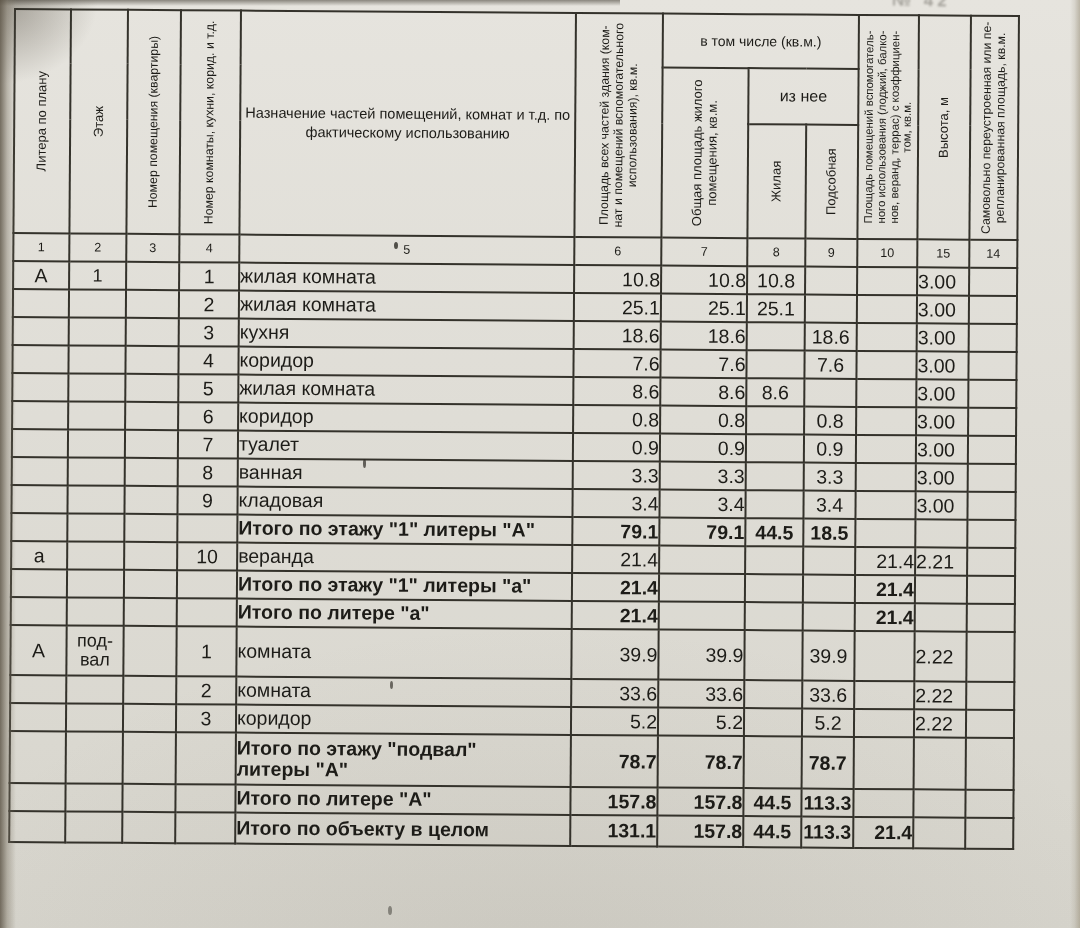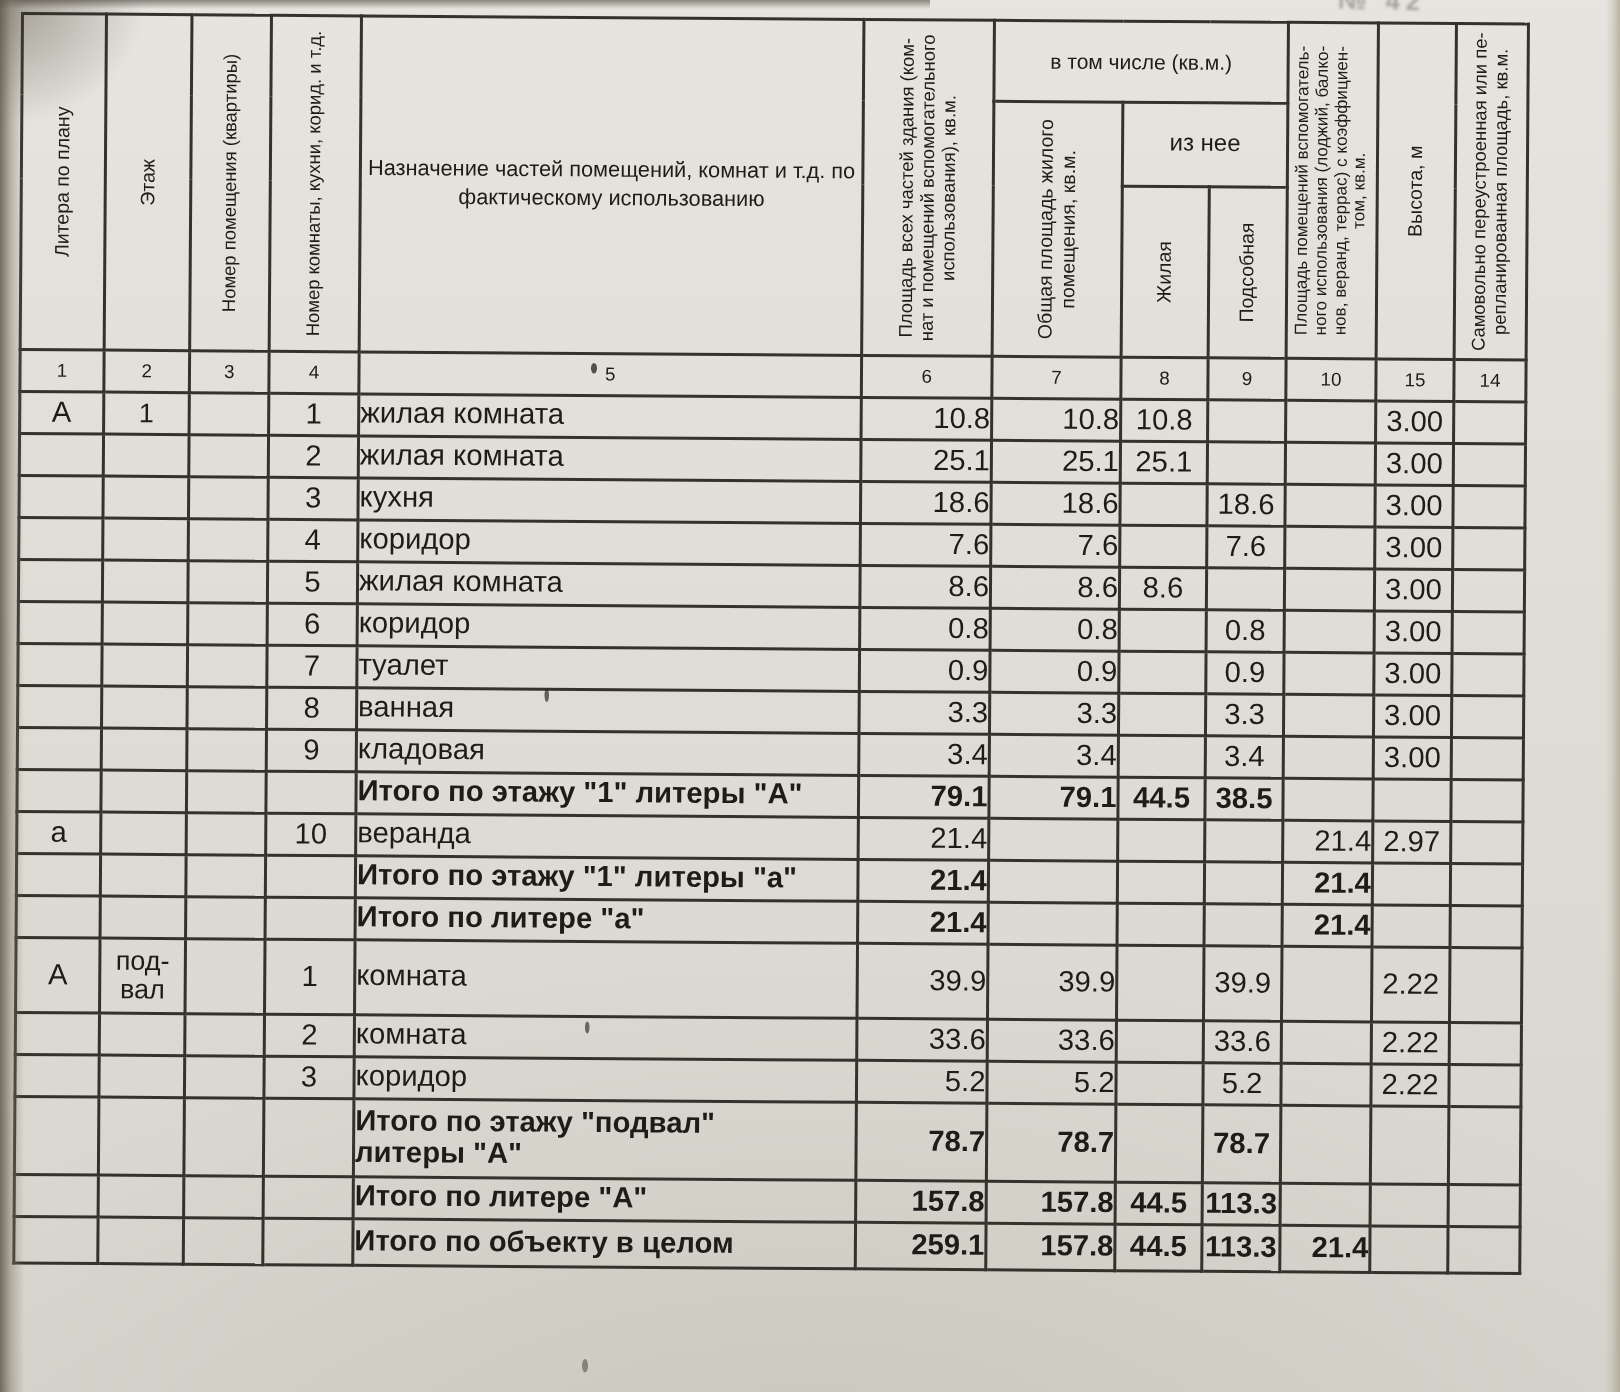--- a/index.html
+++ b/index.html
@@ -46,21 +46,21 @@
   tbody tr.last{height:31px;}
   tbody td{font-size:19.5px;}
   tbody tr.sum td{font-weight:bold;}
   td.c1,td.c2,td.c3,td.c4{text-align:center;}
   td.c2{font-size:18px;line-height:1.05;white-space:pre-line;}
   td.c5{text-align:left;padding-left:8px;white-space:pre-line;line-height:1.1;}
   td.c6,td.c7{text-align:right;padding-right:8px;}
   td.c8{text-align:center;}
   td.c9{text-align:center;}
   td.c10{text-align:right;padding-right:7px;}
-  td.c11{text-align:center;border-radius:10px;}
+  td.c11{border-radius:10px;}
 
   .speck{position:absolute;background:#2c2a24;border-radius:50%;pointer-events:none;}
   .sp1{left:394px;top:242px;width:4px;height:7px;opacity:.8;}
   .sp2{left:363px;top:459px;width:3px;height:9px;opacity:.7;}
   .sp3{left:390px;top:681px;width:3px;height:8px;opacity:.65;}
   .sp4{left:388px;top:906px;width:4px;height:9px;opacity:.45;filter:blur(.5px);}
 </style>
 </head>
 <body>
 
@@ -280,37 +280,37 @@
   </tr>
         <tr class="sum">
     <td class="c1"></td>
     <td class="c2"></td>
     <td class="c3"></td>
     <td class="c4"></td>
     <td class="c5">Итого по этажу "1" литеры "А"</td>
     <td class="c6">79.1</td>
     <td class="c7">79.1</td>
     <td class="c8">44.5</td>
-    <td class="c9">38.5</td>
+    <td class="c9">18.5</td>
     <td class="c10"></td>
     <td class="c11"></td>
     <td class="c12"></td>
   </tr>
         <tr>
     <td class="c1">а</td>
     <td class="c2"></td>
     <td class="c3"></td>
     <td class="c4">10</td>
     <td class="c5">веранда</td>
     <td class="c6">21.4</td>
     <td class="c7"></td>
     <td class="c8"></td>
     <td class="c9"></td>
     <td class="c10">21.4</td>
-    <td class="c11">2.97</td>
+    <td class="c11">2.21</td>
     <td class="c12"></td>
   </tr>
         <tr class="sum">
     <td class="c1"></td>
     <td class="c2"></td>
     <td class="c3"></td>
     <td class="c4"></td>
     <td class="c5">Итого по этажу "1" литеры "а"</td>
     <td class="c6">21.4</td>
     <td class="c7"></td>
@@ -405,21 +405,21 @@
     <td class="c10"></td>
     <td class="c11"></td>
     <td class="c12"></td>
   </tr>
         <tr class="sum last">
     <td class="c1"></td>
     <td class="c2"></td>
     <td class="c3"></td>
     <td class="c4"></td>
     <td class="c5">Итого по объекту в целом</td>
-    <td class="c6">259.1</td>
+    <td class="c6">131.1</td>
     <td class="c7">157.8</td>
     <td class="c8">44.5</td>
     <td class="c9">113.3</td>
     <td class="c10">21.4</td>
     <td class="c11"></td>
     <td class="c12"></td>
   </tr>
       </tbody>
   </table>
 

